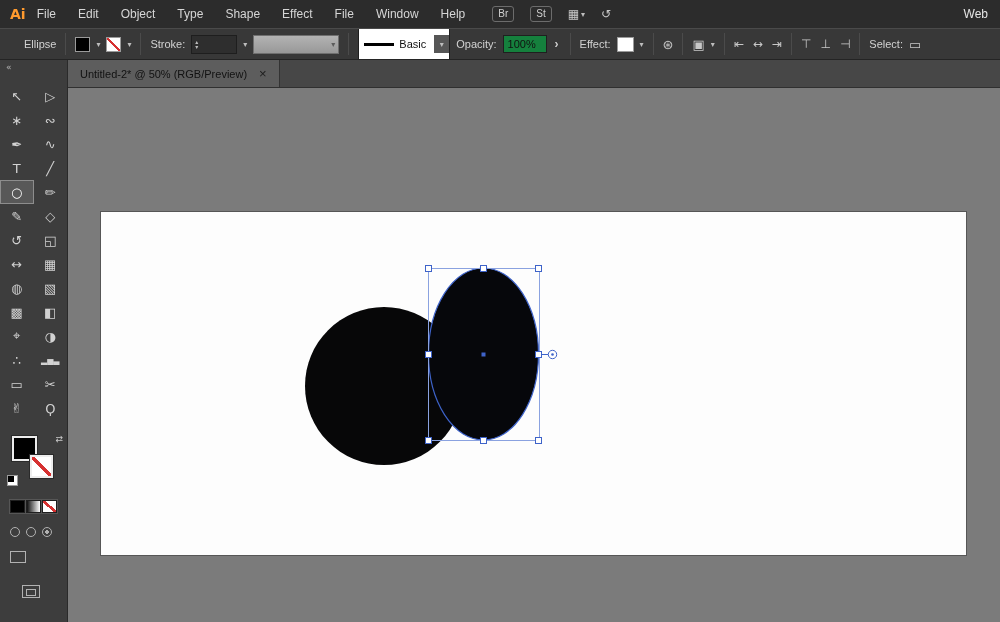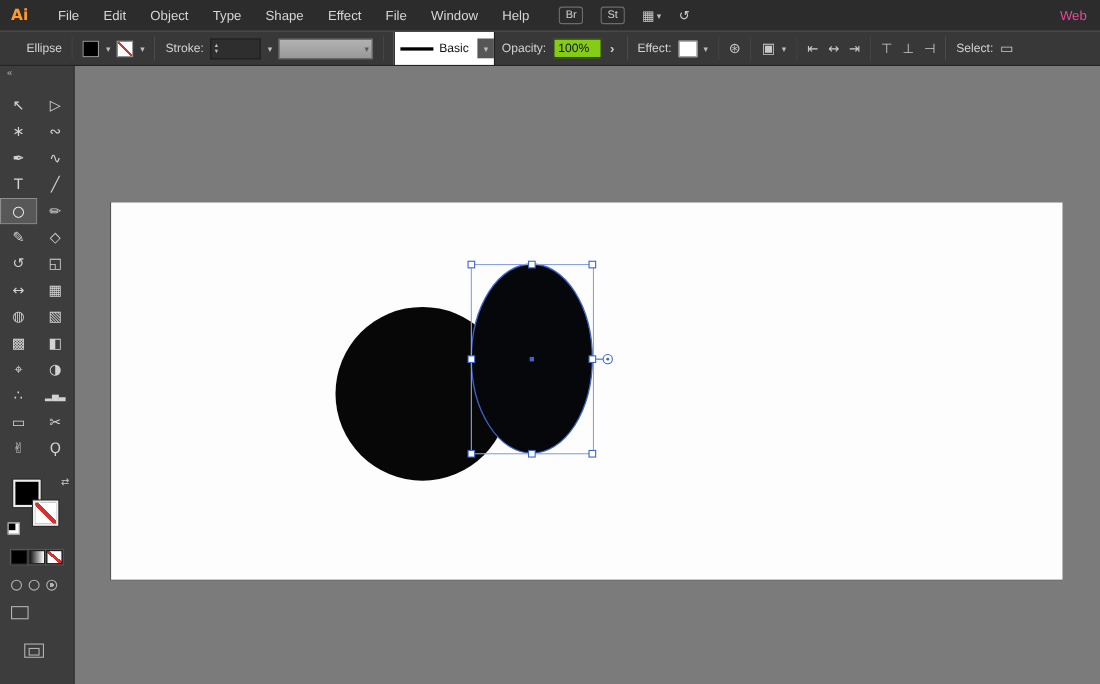--- a/index.html
+++ b/index.html
@@ -3,48 +3,48 @@
 <meta charset="utf-8">
 <style>
   * { box-sizing: border-box; margin: 0; padding: 0; }
   html,body { width:1000px; height:622px; overflow:hidden; }
   body { font-family:"Liberation Sans", sans-serif; background:#7b7b7b; }
   .app { position:relative; width:1000px; height:622px; display:flex; flex-direction:column; }
 
   
   .menubar { height:28px; background:#2c2c2c; display:flex; align-items:center; padding:0 10px;
              color:#d6d6d6; font-size:12px; flex:0 0 auto; }
-  .logo { color:#ff9a2e; font-weight:bold; font-size:14px; margin-right:16px; font-family:"DejaVu Sans",sans-serif; }
+  .logo { color:#ff9a2e; font-weight:bold; font-size:14px; font-family:"DejaVu Sans",sans-serif; }
   .menu-item { padding:0 11px; line-height:28px; cursor:default; }
   .mini-btn { border:1px solid #6c6c6c; border-radius:3px; padding:1px 5px; font-size:10px;
               color:#cfcfcf; margin-left:16px; line-height:12px; }
   .mb-icon { margin-left:16px; color:#c9c9c9; font-size:12px; font-family:"DejaVu Sans",sans-serif; display:flex; align-items:center; gap:2px; }
   .spacer { flex:1; }
-  .workspace { color:#ec4899; padding-right:2px; }
+  .workspace { color:#e5e5e5; padding-right:2px; }
 
   
   .controlbar { height:32px; background:#383838; border-top:1px solid #4a4a4a; border-bottom:1px solid #242424;
                 display:flex; align-items:center; padding:0 24px; gap:6px; color:#cfcfcf; font-size:11px;
                 flex:0 0 auto; white-space:nowrap; overflow:hidden; }
   .divider { width:1px; height:22px; background:#262626; border-right:1px solid #4b4b4b; margin:0 3px; flex:0 0 auto; }
   .cb-label { color:#d2d2d2; }
   .swatch { width:15px; height:15px; border:1px solid #9a9a9a; display:inline-block; }
   .sw-black { background:#000; }
   .sw-none { background:linear-gradient(to top right, #fff 44%, #d63131 44%, #d63131 56%, #fff 56%); }
   .chev { font-size:8px; color:#bdbdbd; font-family:"DejaVu Sans",sans-serif; }
   .stroke-stepper { width:46px; height:19px; background:#2e2e2e; border:1px solid #1e1e1e; display:flex; align-items:center; padding:0 3px; }
   .spins { display:flex; flex-direction:column; line-height:5px; font-size:6px; color:#bdbdbd; font-family:"DejaVu Sans",sans-serif; }
   .combo-disabled { width:86px; height:19px; background:linear-gradient(#b3b3b3,#989898); border:1px solid #6f6f6f;
                     display:flex; align-items:center; justify-content:flex-end; padding-right:3px; }
   .combo-disabled .chev { color:#5c5c5c; }
   .style-combo { height:32px; background:#fff; border:1px solid #1f1f1f; display:flex; align-items:center; }
   .line-sample { width:30px; height:3px; background:#000; margin:0 5px; }
   .style-text { color:#111; font-size:11px; padding-right:8px; }
   .combo-btn { width:15px; height:18px; background:#565656; display:flex; align-items:center; justify-content:center; }
-  .field { background:#84cc16; color:#111; height:18px; border:1px solid #1f1f1f; display:flex; align-items:center; padding:0 4px; font-size:11px; }
+  .field { background:#15803d; color:#111; height:18px; border:1px solid #1f1f1f; display:flex; align-items:center; padding:0 4px; font-size:11px; }
   .opacity-field { width:44px; }
   .pop { color:#cfcfcf; font-size:12px; font-weight:bold; padding:0 2px; }
   .style-swatch { width:17px; height:15px; background:#fff; border:1px solid #9a9a9a; display:inline-block; }
   .cb-icon { font-family:"DejaVu Sans",sans-serif; color:#c8c8c8; font-size:13px; }
   .cb-group { display:flex; align-items:center; gap:9px; font-family:"DejaVu Sans",sans-serif; color:#c8c8c8; font-size:12px; }
 
   
   .main { flex:1; display:flex; min-height:0; }
 
   
@@ -238,20 +238,26 @@
         <span class="dm inside"></span>
       </div>
 
       <div class="screen-mode"></div>
       <div class="panels-ic">
           <i></i>
         </div>
     </div>
 
     <div class="docarea">
+      <div class="tabbar">
+        <div class="tab">
+          <span class="tab-title">Untitled-2* @ 50% (RGB/Preview)</span>
+          <span class="tab-close">×</span>
+        </div>
+      </div>
 
       <div class="canvas">
         <div class="artboard"></div>
         <svg class="overlay" width="932" height="534">
           <circle cx="316" cy="298" r="79" fill="#070708"></circle>
           <ellipse stroke-width="1.2" cx="415.5" cy="266" rx="55" ry="86" fill="#06070b" stroke="#3e63c9"></ellipse>
 
           <rect class="selrect" x="360.5" y="180.5" width="111" height="172"></rect>
 
           <rect class="selhandle" x="357.5" y="177.5" width="6" height="6"></rect>

